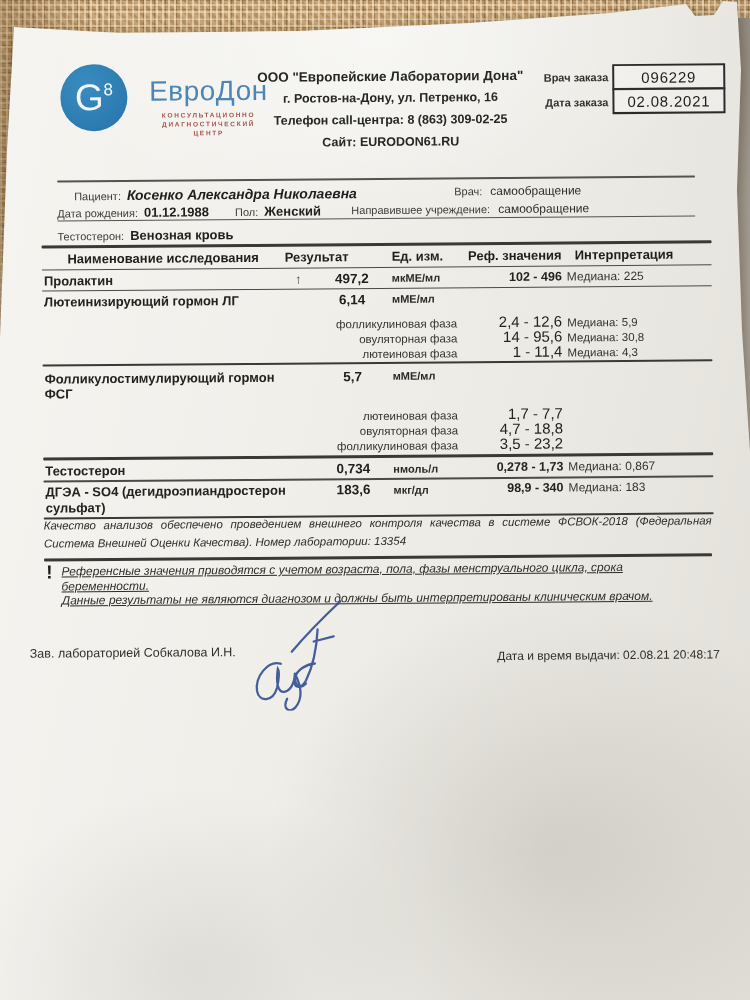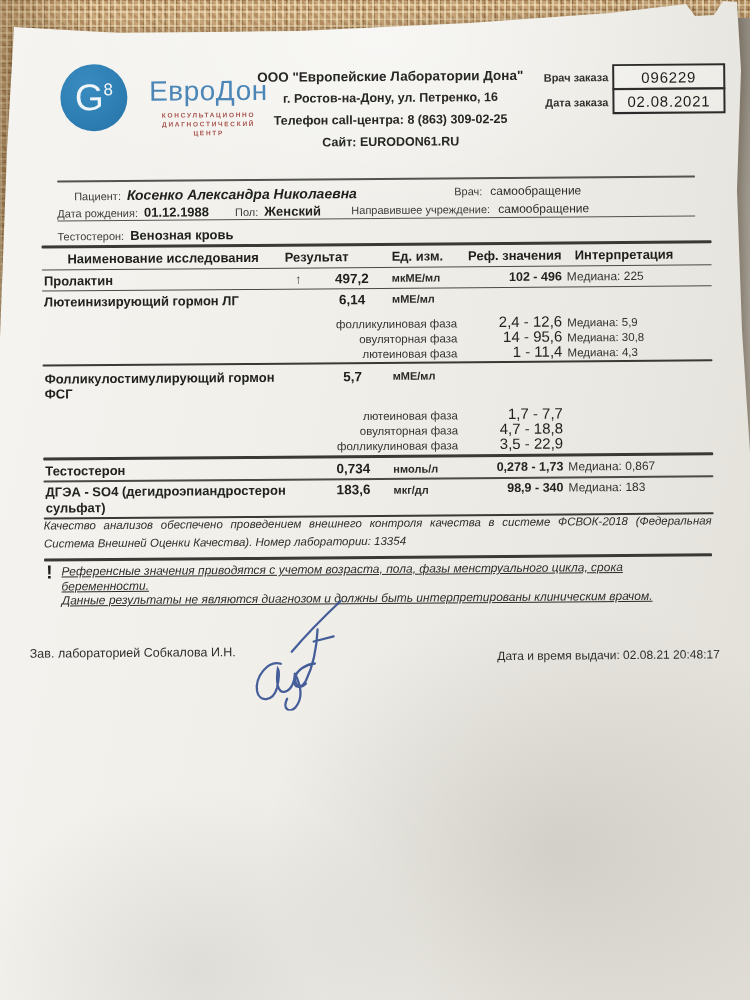--- a/index.html
+++ b/index.html
@@ -247,21 +247,21 @@
             <div class="c ref">1,7 - 7,7</div>
           </div>
           <div class="trow sub">
             <div class="c name"></div>
             <div class="c phase">овуляторная фаза</div>
             <div class="c ref">4,7 - 18,8</div>
           </div>
           <div class="trow sub">
             <div class="c name"></div>
             <div class="c phase">фолликулиновая фаза</div>
-            <div class="c ref">3,5 - 22,9</div>
+            <div class="c ref">3,5 - 23,2</div>
           </div>
           <div class="tline thick" style="margin-top:4px"></div>
 
           <div class="trow rmain" style="margin-top:1px">
             <div class="c name">Тестостерон</div>
             <div class="c flag"></div>
             <div class="c res">0,734</div>
             <div class="c unit">нмоль/л</div>
             <div class="c ref">0,278 - 1,73</div>
             <div class="c interp">Медиана: 0,867</div>

